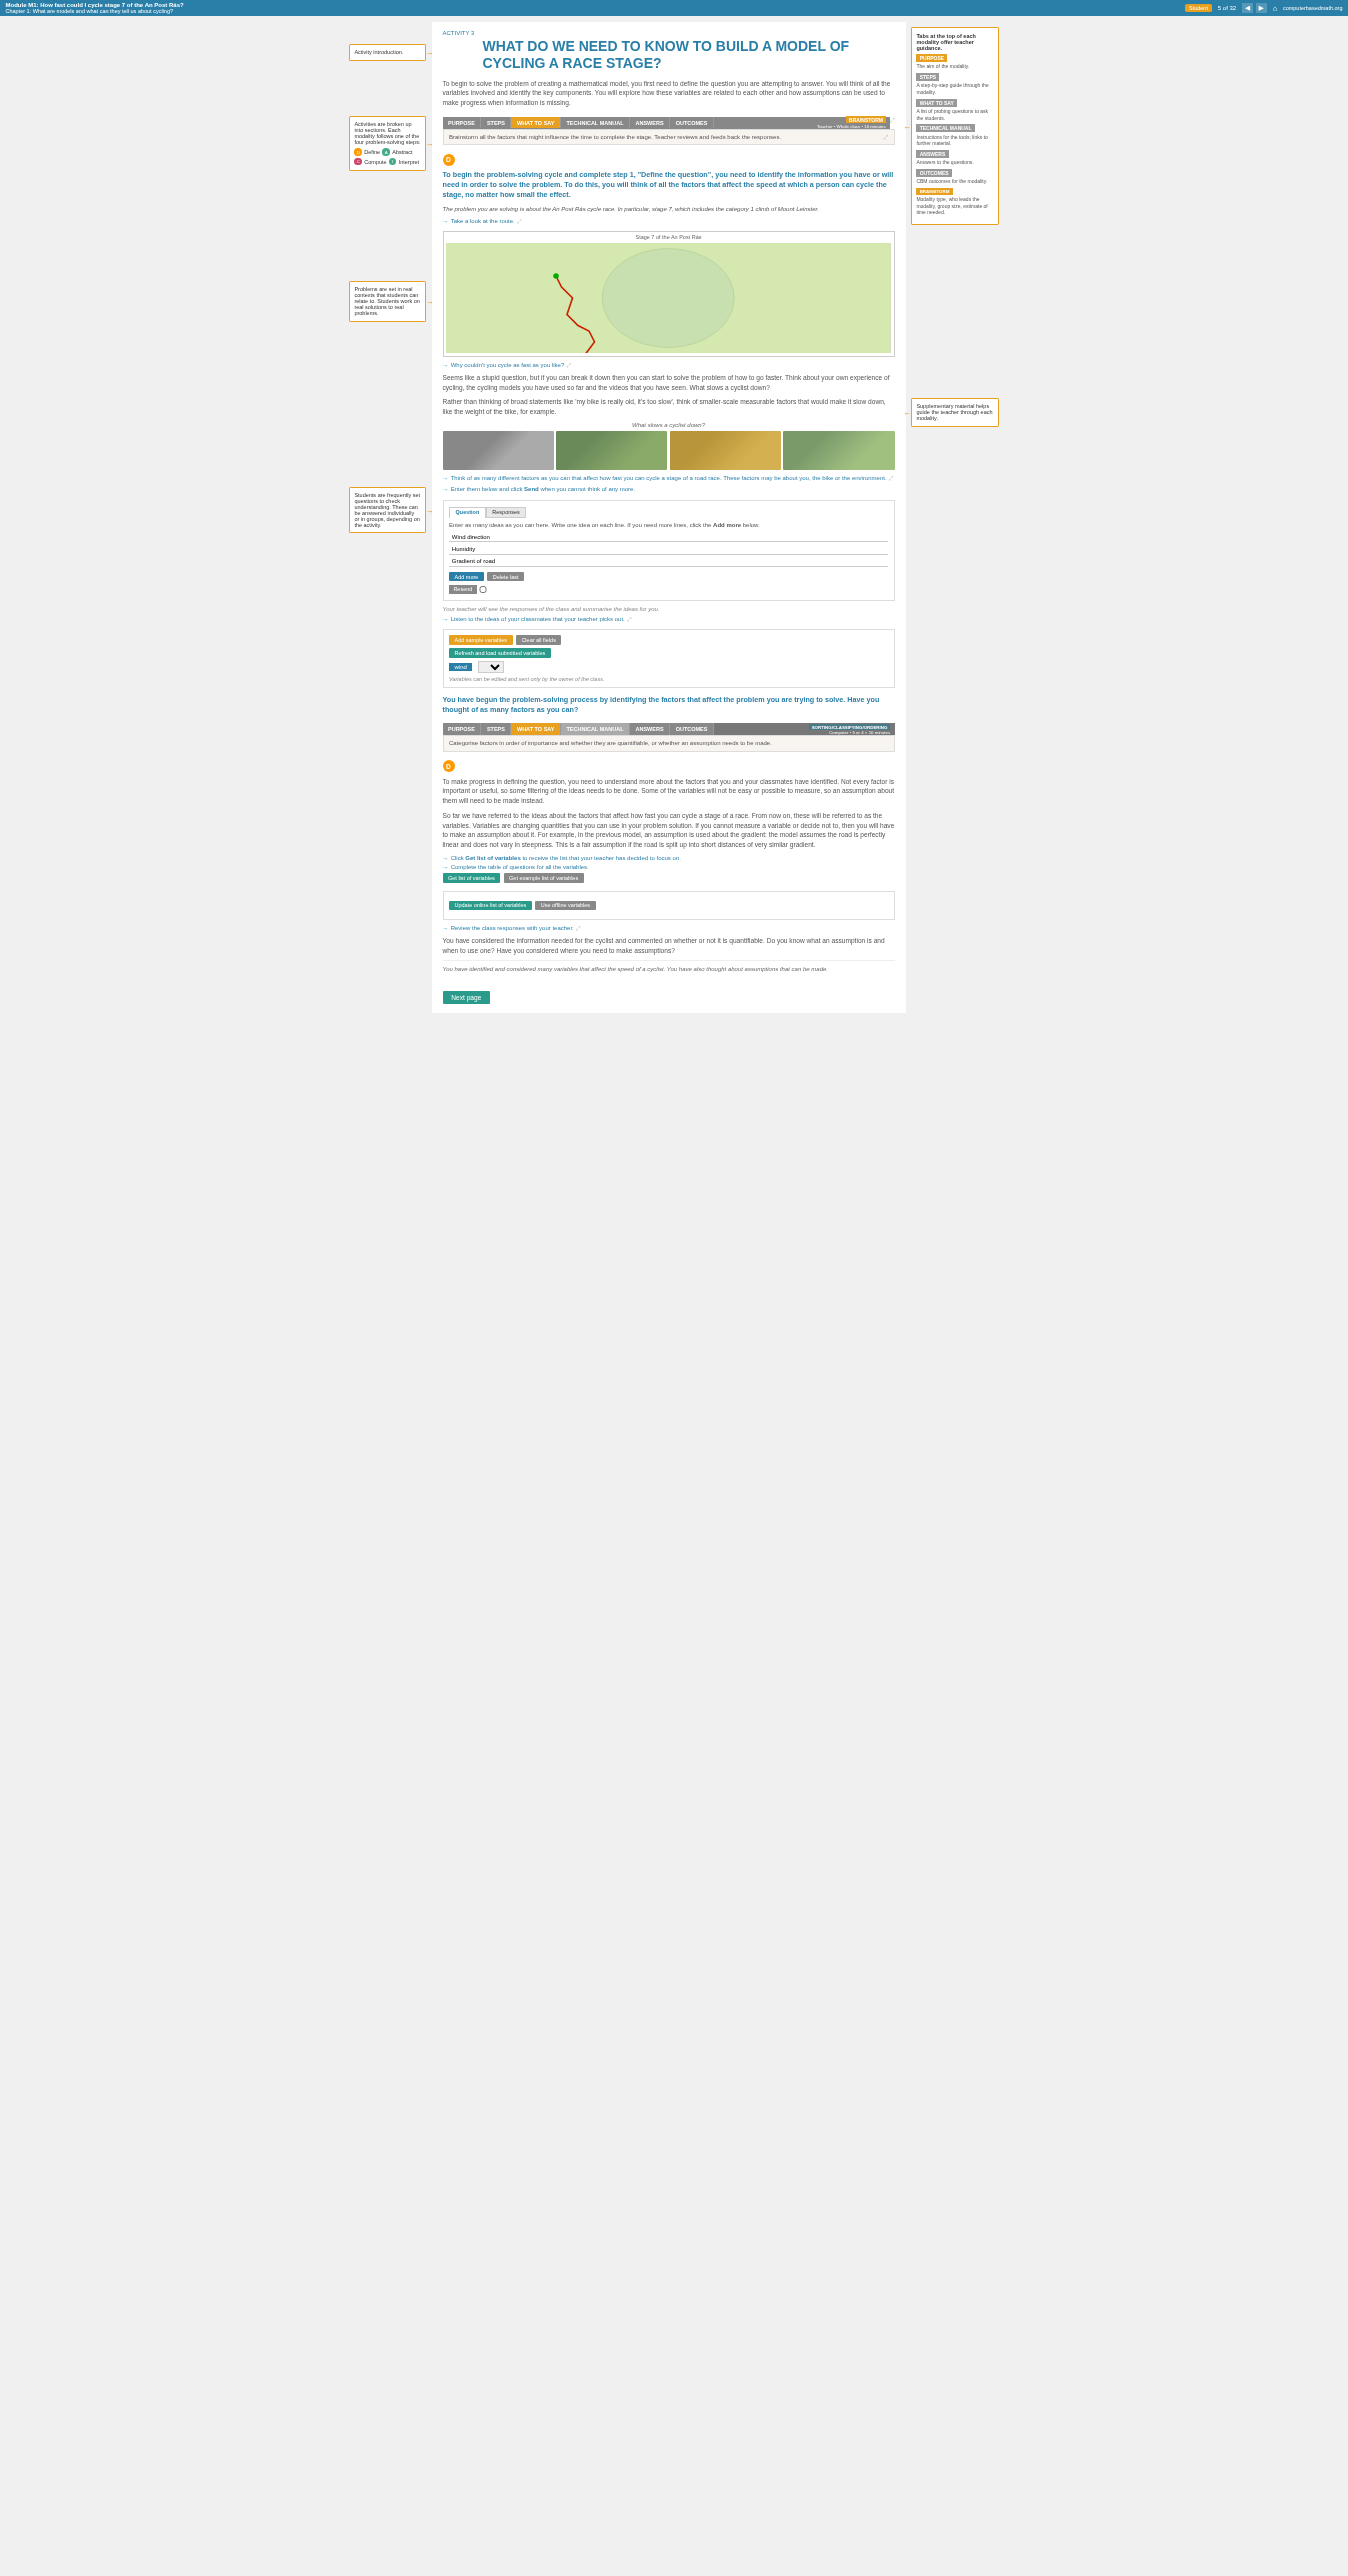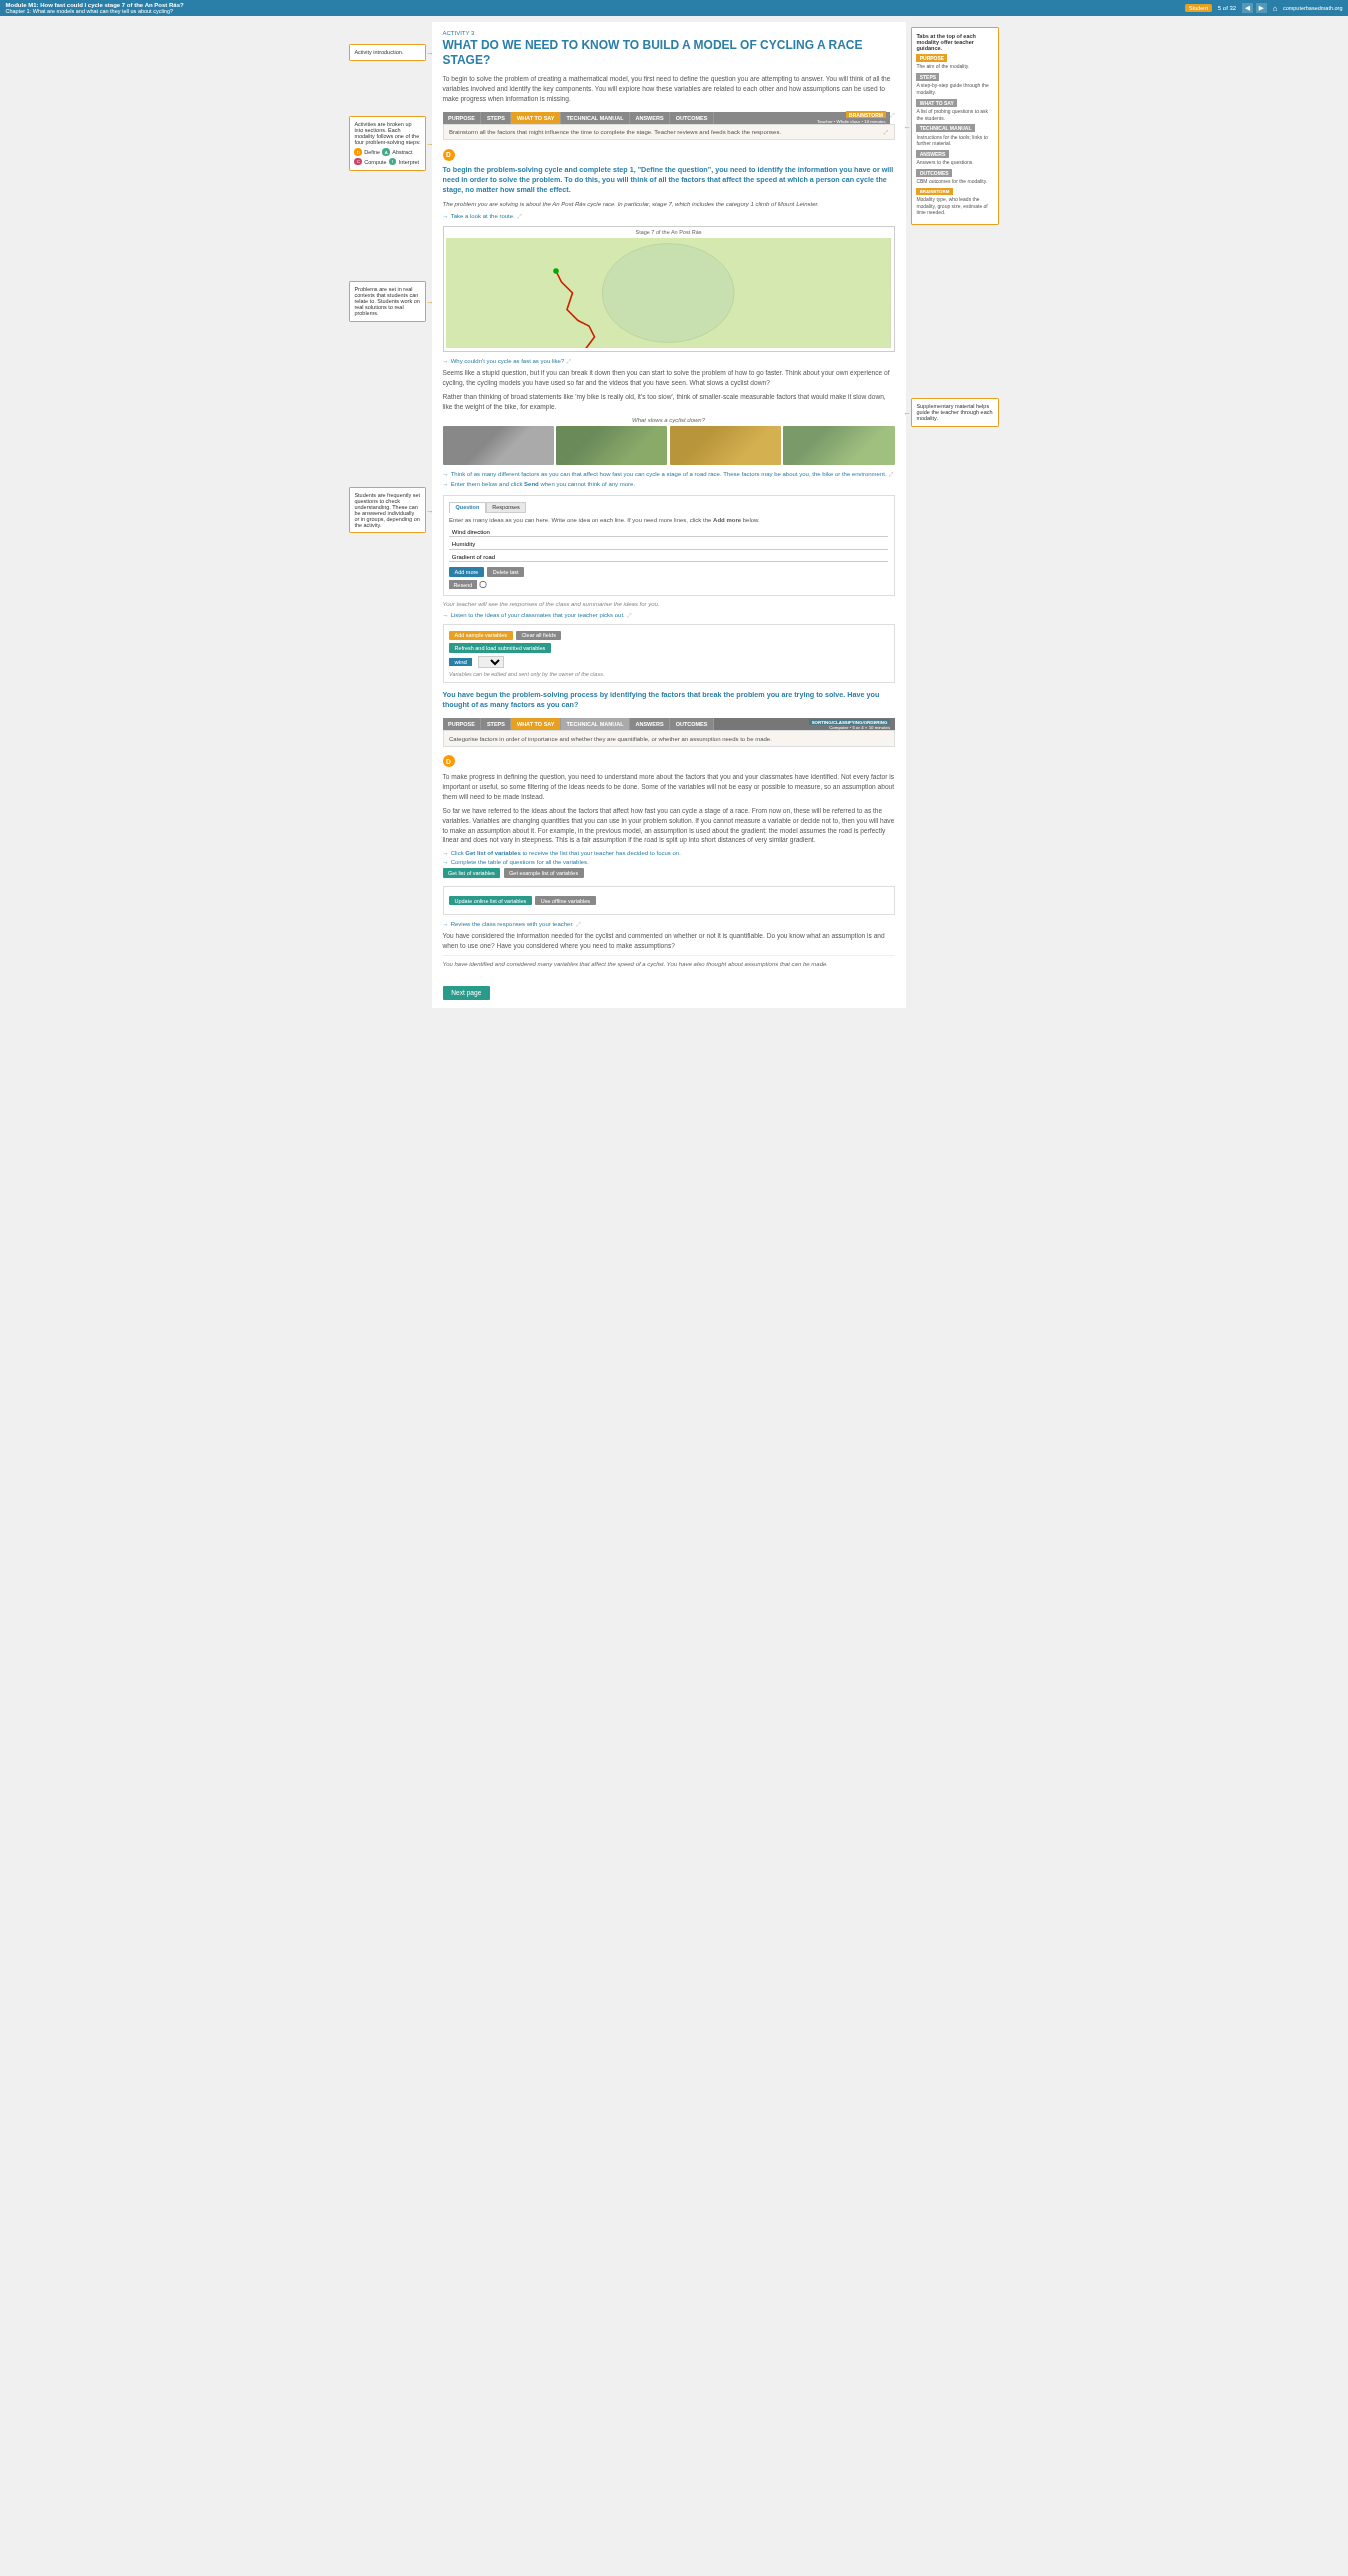--- a/index.html
+++ b/index.html
@@ -118,25 +118,26 @@
 
     
     .activity-label {
       color: #2a7fa8;
       font-size: 6px;
       text-transform: uppercase;
       margin-bottom: 2.2px;
     }
     .activity-title {
       color: #2a7fa8;
-      font-size: 12px;
+      font-size: 14px;
       font-weight: bold;
       text-transform: uppercase;
       margin-bottom: 6.6px;
       line-height: 1.2;
+      margin-left: 40px;
     }
     .activity-intro {
       font-size: 6.6px;
       color: #555;
       line-height: 1.5;
       margin-bottom: 8.3px;
     }
 
     
     .tab-bar {
@@ -676,21 +677,21 @@
       <div style="margin-top:3.3px;">
         <span class="var-display">wind</span>
         <select class="var-select">
           <option></option>
         </select>
       </div>
       <div class="var-note">Variables can be edited and sent only by the owner of the class.</div>
     </div>
 
     
-    <div class="highlight-text">You have begun the problem-solving process by identifying the factors that break the problem you are trying to solve. Have you thought of as many factors as you can?</div>
+    <div class="highlight-text">You have begun the problem-solving process by identifying the factors that affect the problem you are trying to solve. Have you thought of as many factors as you can?</div>
 
     
     <div class="tab-bar tab-bar-2">
       <div class="tab">PURPOSE</div>
       <div class="tab">STEPS</div>
       <div class="tab active">WHAT TO SAY</div>
       <div class="tab" style="background:#aaa;">TECHNICAL MANUAL</div>
       <div class="tab">ANSWERS</div>
       <div class="tab">OUTCOMES</div>
       <div class="tab-spacer"></div>

